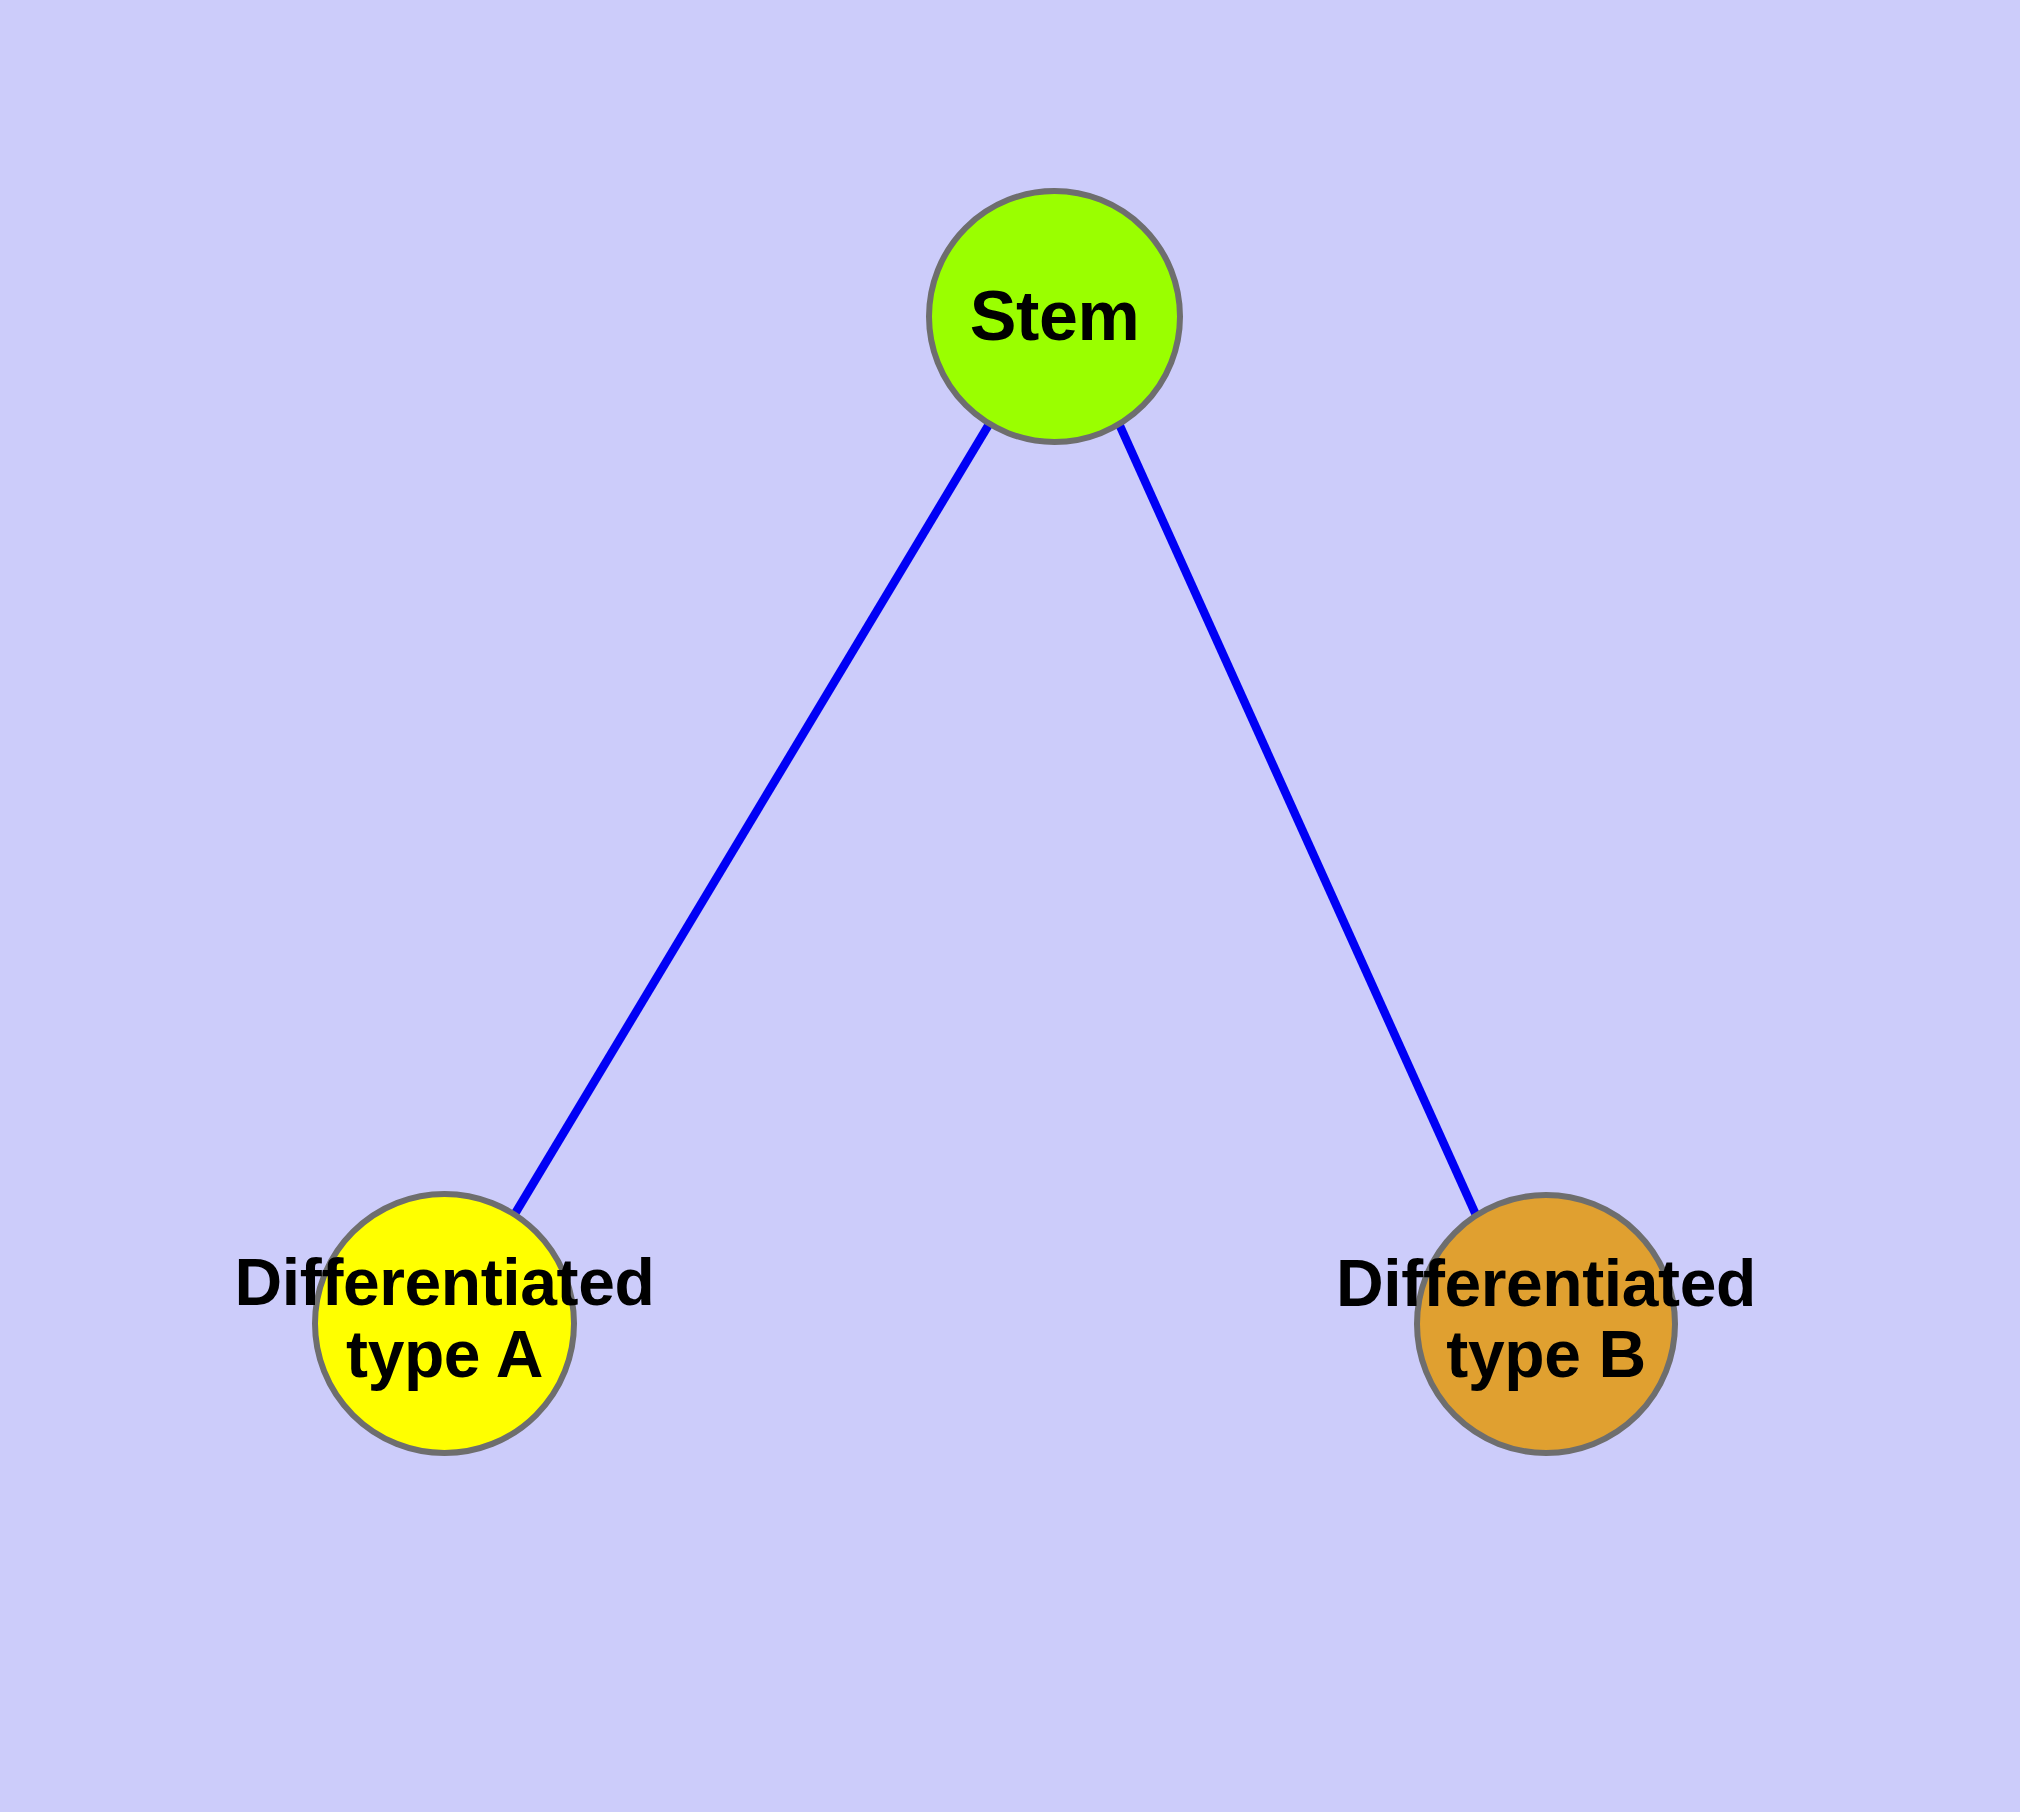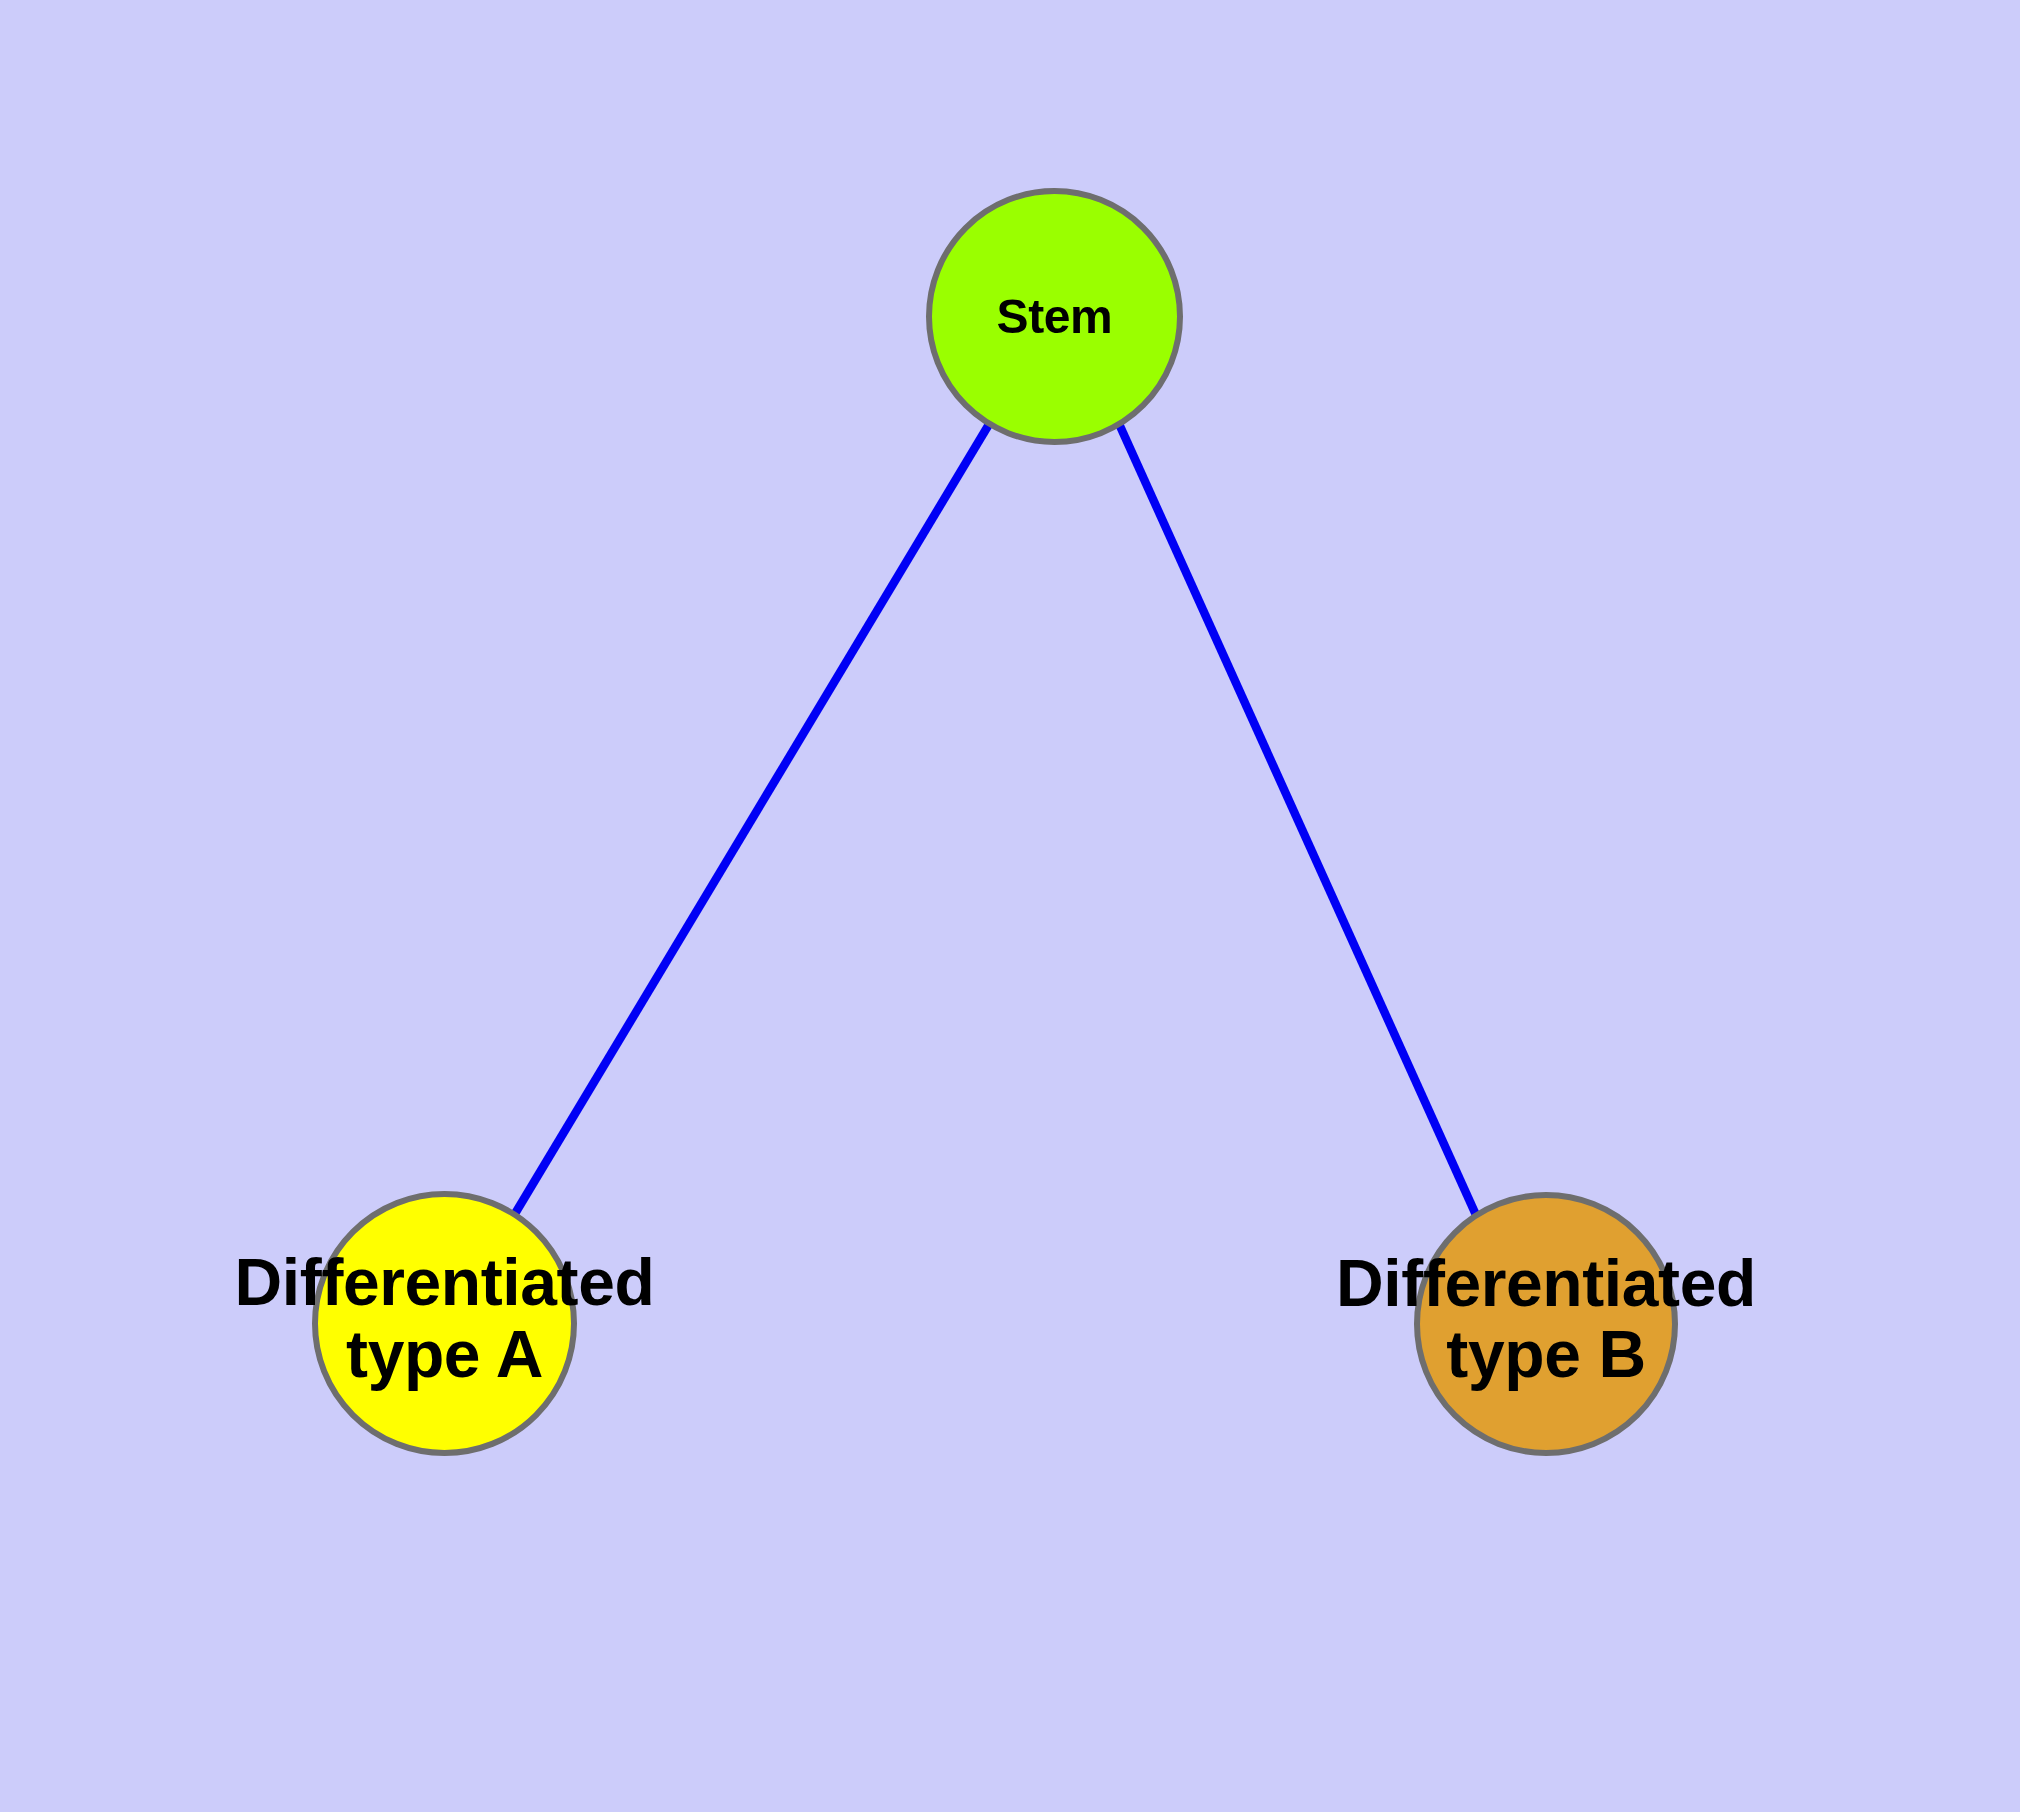--- a/index.html
+++ b/index.html
@@ -49,21 +49,21 @@
   }
   
   #node-stem {
     left: 926px;
     top: 188px;
     width: 257px;
     height: 257px;
     background: #9aff00;
   }
   #node-stem .node-label {
-    font-size: 48px;
+    font-size: 70px;
   }
   
   #node-diff-a {
     left: 312px;
     top: 1191px;
     width: 265px;
     height: 265px;
     background: #ffff00;
   }
   #node-diff-a .node-label {

